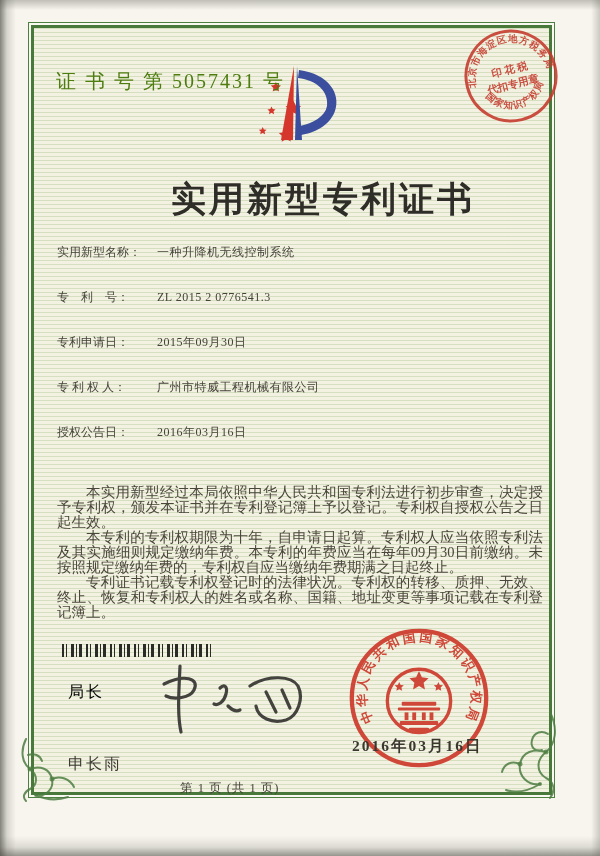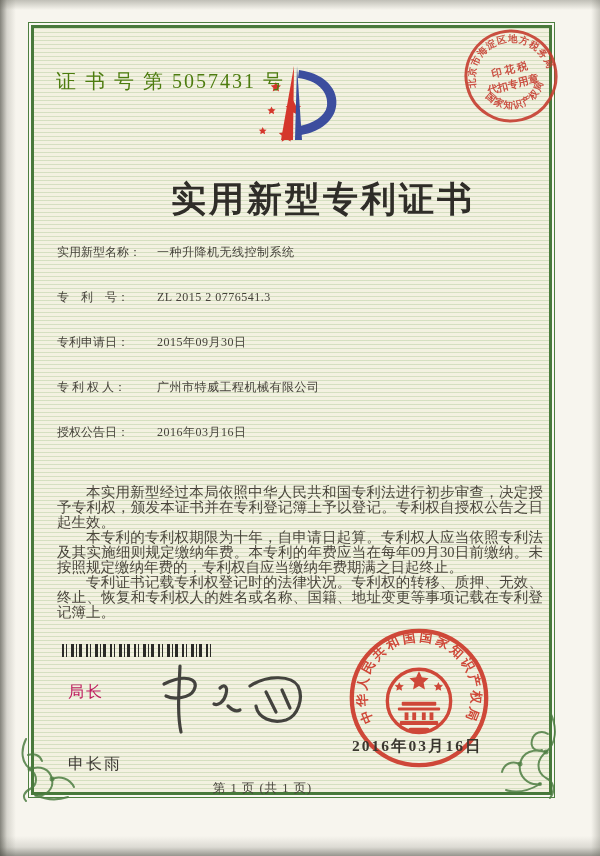--- a/index.html
+++ b/index.html
@@ -66,30 +66,30 @@
 
   .barcode { left:62px; top:644px; width:152px; height:13px; z-index:5;
     background:repeating-linear-gradient(90deg,
       #2b2b28 0 2px, transparent 2px 4px,
       #2b2b28 4px 5px, transparent 5px 9px,
       #2b2b28 9px 12px, transparent 12px 14px,
       #2b2b28 14px 15px, transparent 15px 17px,
       #2b2b28 17px 20px, transparent 20px 24px);
   }
 
-  .director-title { left:68px; top:682px; font-size:16px; color:#be185d; letter-spacing:2px; z-index:5; }
+  .director-title { left:68px; top:682px; font-size:16px; color:#000000; letter-spacing:2px; z-index:5; }
   .director-name  { left:68px; top:710px; font-size:16px; color:#3c3a33; letter-spacing:2px; z-index:5;margin-top:44px; }
 
   .signature { left:150px; top:652px; z-index:7; }
 
   .issue-stamp { left:347px; top:626px; width:144px; height:144px; opacity:.92; z-index:6; }
   .issue-date { left:352px; top:736px; font-size:15.5px; font-weight:700;
                 color:#3a372f; letter-spacing:2px; z-index:8; }
 
-  .footer { left:180px; top:780px; width:165px; text-align:center;
+  .footer { left:180px; top:780px; width:165px; text-align:left;
             font-size:12.5px; color:#45423a; letter-spacing:1px; z-index:5; }
 
   .flourish-left  { left:16px; top:735px; z-index:9; }
   .flourish-right { left:500px; top:710px; z-index:9; transform:scaleX(-1); }
 </style>
 </head>
 <body>
 
 <div class="edge edge-left"></div>
 <div class="edge edge-top"></div>

